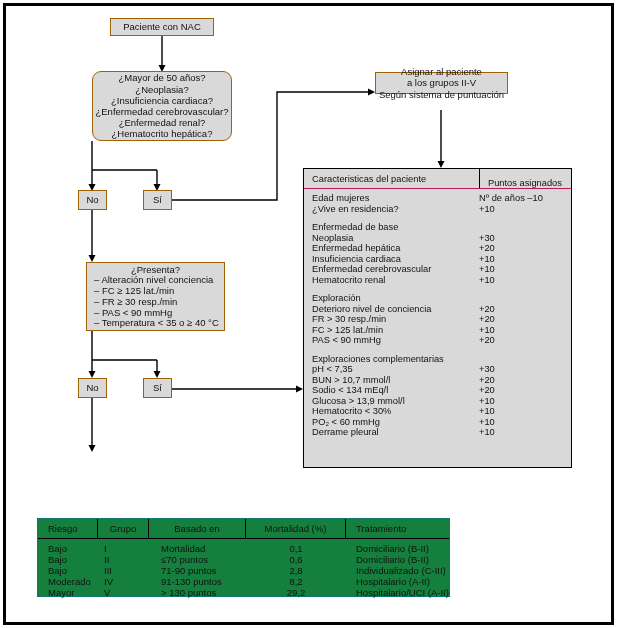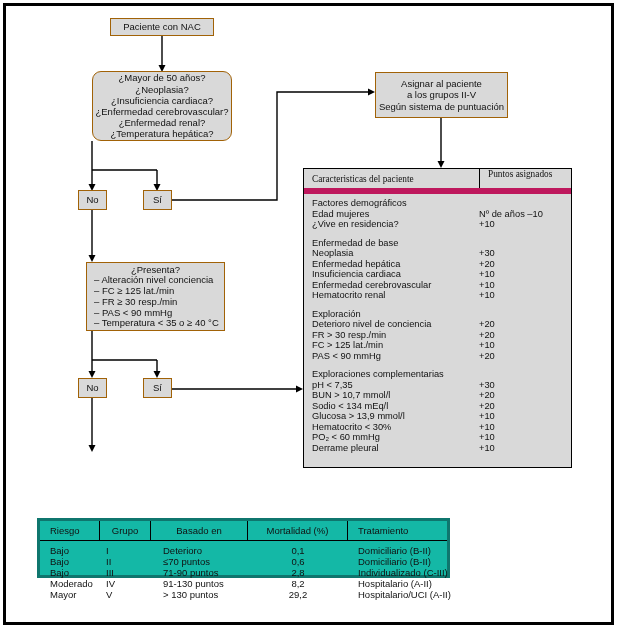--- a/index.html
+++ b/index.html
@@ -20,32 +20,32 @@
   .small-box{width:29px;height:20px;}
 
   .presenta-items{align-self:stretch;text-align:left;padding-left:7px;}
   .presenta-items .ln{line-height:10.8px;}
 
   
   .score-table{
     position:absolute;left:303px;top:168px;width:269px;height:300px;
     background:#d9d9d9;border:1px solid #000;box-sizing:border-box;font-size:9.3px;
   }
-  .score-header{display:flex;height:19px;border-bottom:6px solid #be185d;align-items:flex-start;font-family:Liberation Serif, serif;}
+  .score-header{display:flex;height:19px;border-bottom:1px solid #be185d;align-items:flex-end;}
   .score-header .hcell-l{width:167px;padding-left:8px;border-right:1px solid #000;align-self:stretch;display:flex;align-items:center;}
   .score-header .hcell-r{padding-left:8px;}
   .score-body{padding-top:4px;}
   .ssec{margin-bottom:8px;}
   .srow{position:relative;line-height:10.5px;padding-left:8px;white-space:nowrap;}
   .srow .sval{position:absolute;left:175px;top:0;}
 
   
   .risk-table{
-    position:absolute;left:37px;top:518px;width:413px;height:60px;
-    background:#14b8a6;border:3px solid #0f766e;box-sizing:border-box;
+    position:absolute;left:37px;top:518px;width:413px;height:79px;
+    background:#15803d;border:1px solid #0f766e;box-sizing:border-box;
   }
   .risk-grid{display:grid;grid-template-columns:60px 51px 97px 100px 1fr;}
   .risk-head{height:19px;border-bottom:1px solid #000;}
   .risk-head > div{display:flex;align-items:center;height:19px;box-sizing:border-box;}
   .risk-head .hc{justify-content:center;}
   .risk-head > div:nth-child(-n+4){border-right:1px solid #000;}
   .risk-head .hl{padding-left:10px;}
   .risk-body{padding-top:4px;}
   .risk-row > div{line-height:11px;white-space:nowrap;}
   .rc1{padding-left:10px;}
@@ -89,31 +89,31 @@
   <div class="fbox" style="left:110px;top:18px;width:104px;height:18px;">
     <span class="ln">Paciente con NAC</span>
   </div>
 
   <div class="fbox" style="left:92px;top:71px;width:140px;height:70px;border-radius:9px;">
     <span class="ln">¿Mayor de 50 años?</span>
     <span class="ln">¿Neoplasia?</span>
     <span class="ln">¿Insuficiencia cardiaca?</span>
     <span class="ln">¿Enfermedad cerebrovascular?</span>
     <span class="ln">¿Enfermedad renal?</span>
-    <span class="ln">¿Temperatura hepática?</span>
+    <span class="ln">¿Hematocrito hepática?</span>
   </div>
 
   <div class="fbox small-box" style="left:78px;top:190px;">
     <span class="ln">No</span>
   </div>
   <div class="fbox small-box" style="left:143px;top:190px;">
     <span class="ln">Sí</span>
   </div>
 
-  <div class="fbox" style="left:375px;top:72px;width:133px;height:46px;">
+  <div class="fbox" style="left:375px;top:72px;width:133px;height:22px;">
     <span class="ln">Asignar al paciente</span>
     <span class="ln">a los grupos II-V</span>
     <span class="ln">Según sistema de puntuación</span>
   </div>
 
   <div class="fbox" style="left:86px;top:262px;width:139px;height:69px;">
     <span class="ln">¿Presenta?</span>
     <div class="presenta-items">
       <span class="ln">– Alteración nivel conciencia</span>
       <span class="ln">– FC ≥ 125 lat./min</span>
@@ -131,21 +131,20 @@
   </div>
 
 
   <div class="score-table">
     <div class="score-header">
       <div class="hcell-l">Caracteristicas del paciente</div>
       <div class="hcell-r">Puntos asignados</div>
     </div>
     <div class="score-body">
       <div class="ssec">
-        <div class="srow">Factores demográficos</div>
         <div class="srow"><span>Edad mujeres</span><span class="sval">Nº de años –10</span></div>
         <div class="srow"><span>¿Vive en residencia?</span><span class="sval">+10</span></div>
       </div>
       <div class="ssec">
         <div class="srow">Enfermedad de base</div>
         <div class="srow"><span>Neoplasia</span><span class="sval">+30</span></div>
         <div class="srow"><span>Enfermedad hepática</span><span class="sval">+20</span></div>
         <div class="srow"><span>Insuficiencia cardiaca</span><span class="sval">+10</span></div>
         <div class="srow"><span>Enfermedad cerebrovascular</span><span class="sval">+10</span></div>
         <div class="srow"><span>Hematocrito renal</span><span class="sval">+10</span></div>
@@ -175,21 +174,21 @@
       <div class="hl">Riesgo</div>
       <div class="hc">Grupo</div>
       <div class="hc">Basado en</div>
       <div class="hc">Mortalidad (%)</div>
       <div class="hl">Tratamiento</div>
     </div>
     <div class="risk-body">
       <div class="risk-grid risk-row">
         <div class="rc1">Bajo</div>
         <div class="rc2">I</div>
-        <div class="rc3">Deterioro</div>
+        <div class="rc3">Mortalidad</div>
         <div class="rc4">0,1</div>
         <div class="rc5">Domiciliario (B-II)</div>
       </div>
       <div class="risk-grid risk-row">
         <div class="rc1">Bajo</div>
         <div class="rc2">II</div>
         <div class="rc3">≤70 puntos</div>
         <div class="rc4">0,6</div>
         <div class="rc5">Domiciliario (B-II)</div>
       </div>

